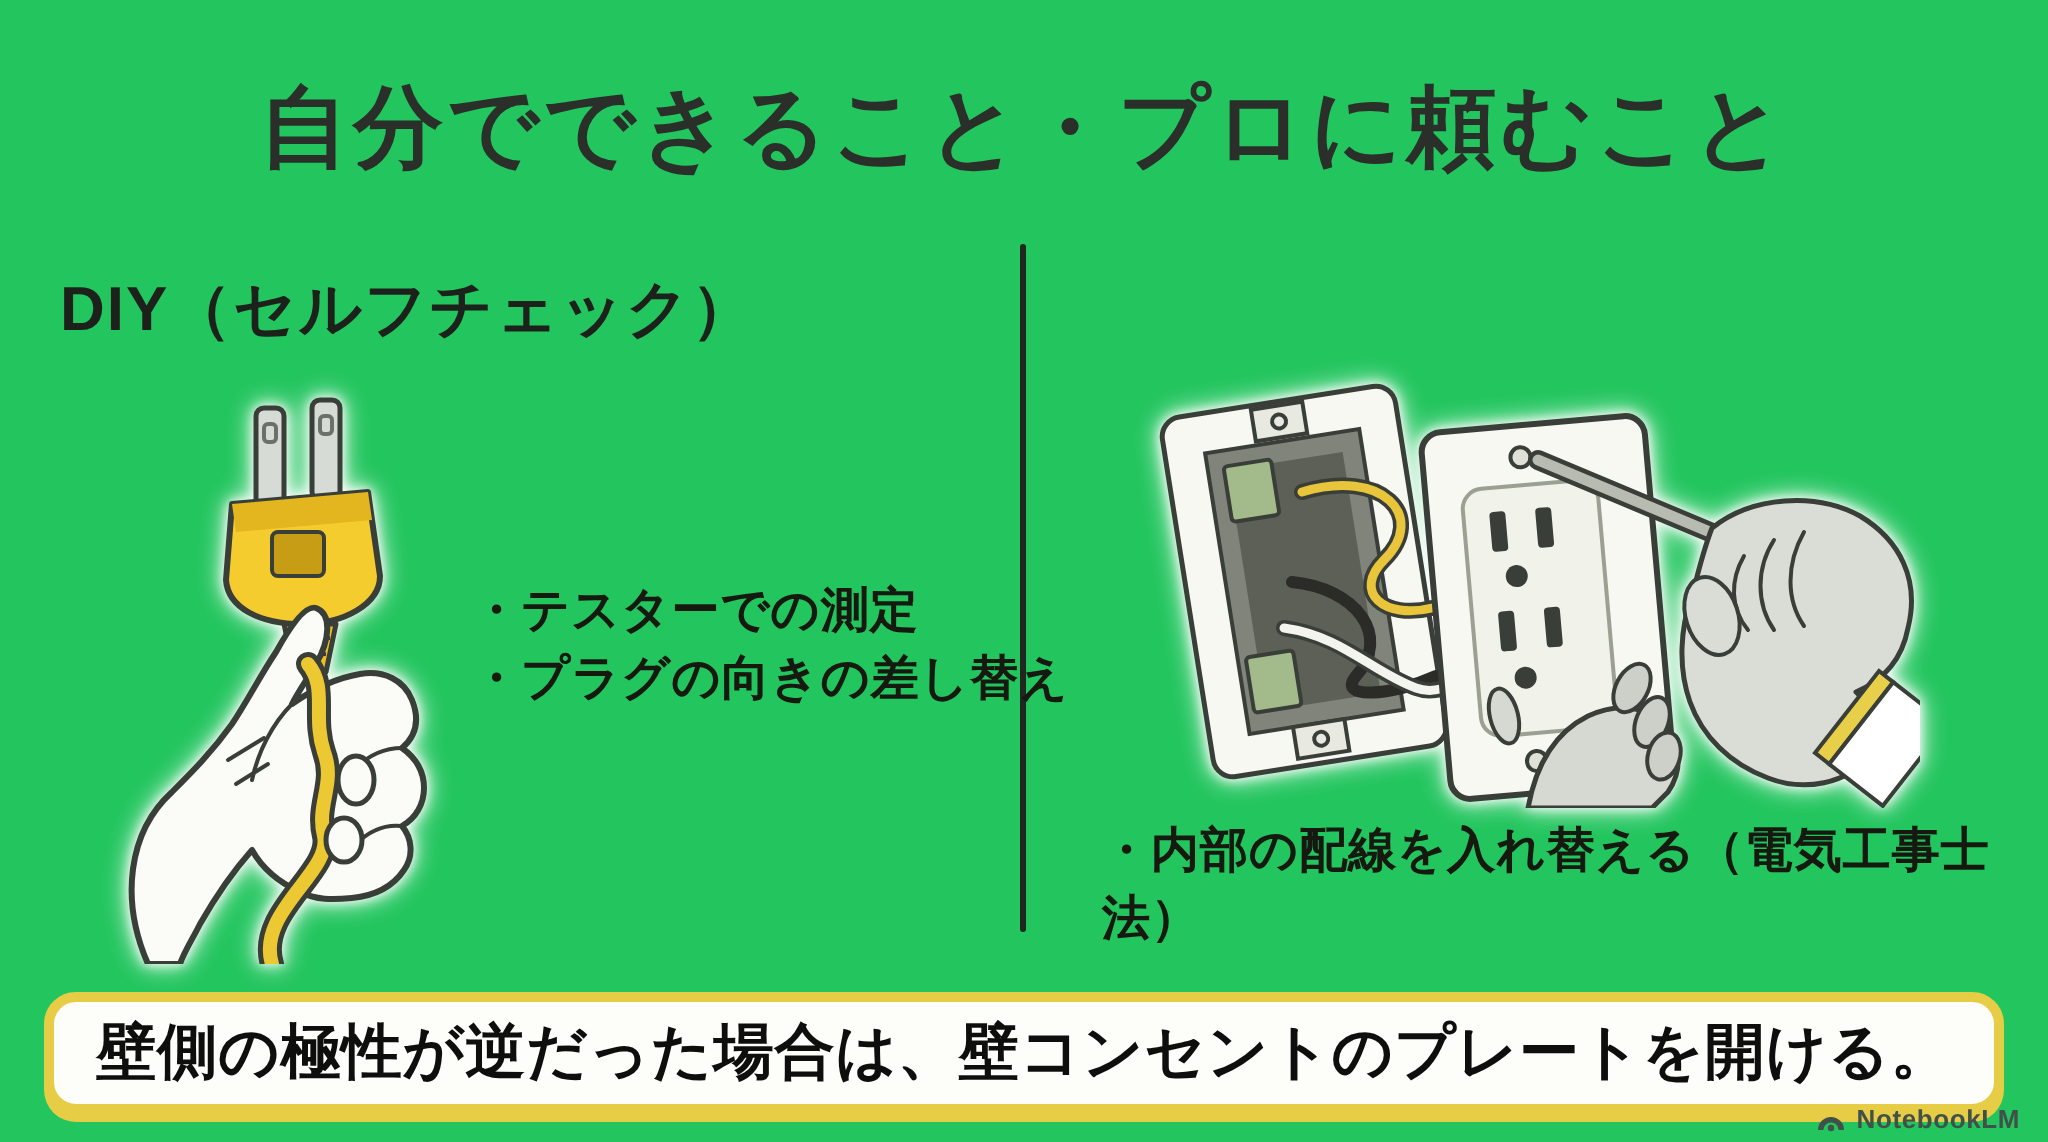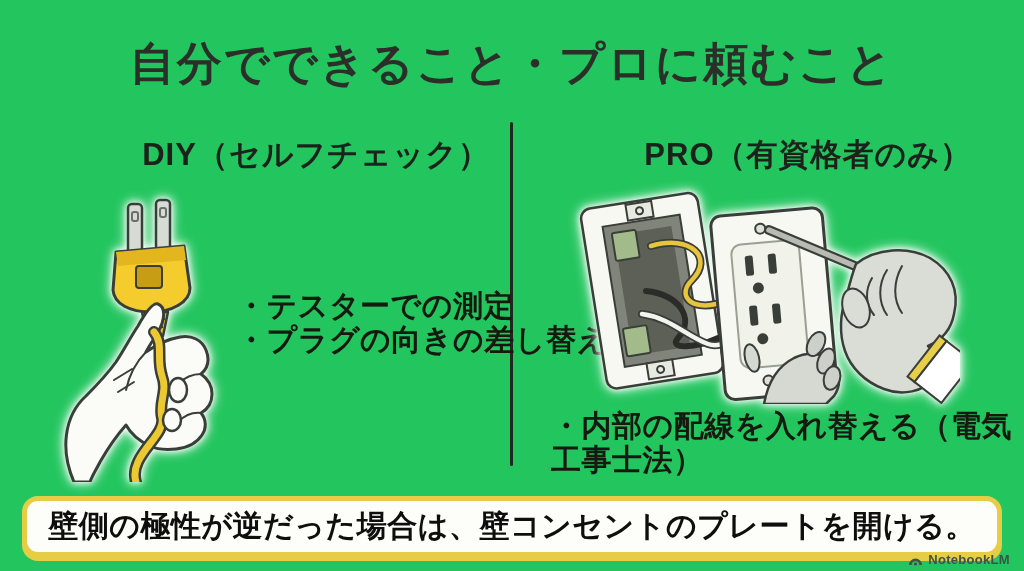--- a/index.html
+++ b/index.html
@@ -9,34 +9,34 @@
     font-family:"Liberation Sans","DejaVu Sans",sans-serif;
     color:#23281f;
   }
   .title{
     position:absolute;top:34px;left:0;right:0;margin:0;
     text-align:center;font-size:45px;font-weight:800;letter-spacing:2px;
     color:#2b2f2a;
   }
   .col-heading{
     position:absolute;margin:0;top:134px;
-    font-size:31px;font-weight:800;color:#1c211c;text-align:right;letter-spacing:1px;
+    font-size:31px;font-weight:800;color:#1c211c;text-align:left;letter-spacing:1px;
   }
   .col-heading.diy{left:30px;width:460px;}
   .col-heading.pro{left:552px;width:420px;}
   .divider{
     position:absolute;left:510px;top:122px;width:3px;height:344px;
     background:#20271f;border-radius:2px;
   }
   .illus{position:absolute;filter:drop-shadow(0 0 3px #ffffff) drop-shadow(0 0 6px rgba(255,255,255,.85));}
   .illus.diy{left:30px;top:190px;}
   .illus.pro{left:556px;top:186px;}
   .bullets{
     position:absolute;margin:0;padding:0;list-style:none;
-    font-size:30px;font-weight:700;color:#15190f;line-height:34px;letter-spacing:.5px;
+    font-size:24px;font-weight:700;color:#15190f;line-height:34px;letter-spacing:.5px;
   }
   .bullets.diy{left:236px;top:289px;}
   .bullets.pro{left:551px;top:409px;}
   .banner{
     position:absolute;left:22px;right:22px;top:496px;height:51px;
     background:#fdfdfa;border:5px solid #e6cd45;border-radius:16px;
     box-shadow:0 4px 0 #e6cd45;
     display:flex;align-items:center;justify-content:center;
   }
   .banner-text{
@@ -50,21 +50,20 @@
   .watermark svg{display:block;}
 </style>
 </head>
 <body>
 
 <div class="stage">
 
   <h1 class="title">自分でできること・プロに頼むこと</h1>
 
   <h2 class="col-heading diy">DIY（セルフチェック）</h2>
-  <h2 class="col-heading pro">PRO（有資格者のみ）</h2>
 
   <div class="divider"></div>
 
   <svg class="illus diy" width="220" height="292" viewBox="0 0 220 292">
 
     <g stroke="#3a3e39" stroke-width="2.5">
       <rect x="98" y="14" width="14" height="50" rx="4" fill="#d7dbd5"></rect>
       <rect x="126" y="10" width="14" height="50" rx="4" fill="#d7dbd5"></rect>
       <rect x="102" y="22" width="6" height="9" rx="2" fill="none" stroke="#6a706a" stroke-width="2"></rect>
       <rect x="130" y="18" width="6" height="9" rx="2" fill="none" stroke="#6a706a" stroke-width="2"></rect>

